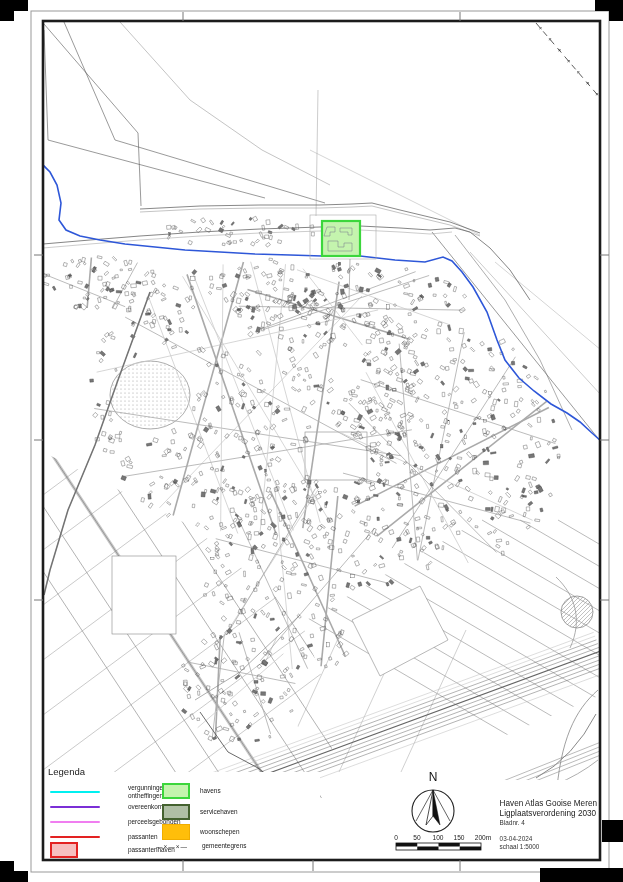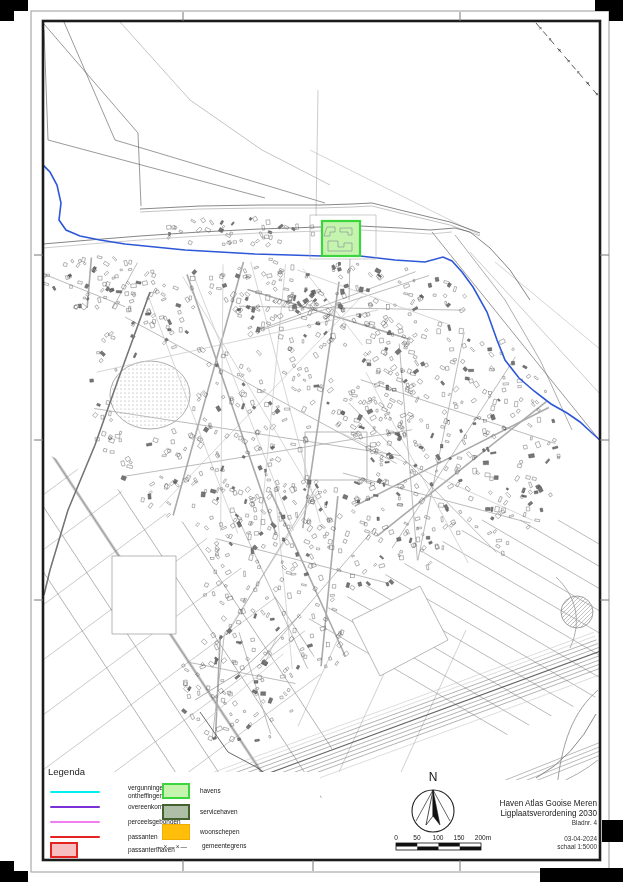--- a/index.html
+++ b/index.html
@@ -16,21 +16,21 @@
   .c-cyan{background:#00f0f0;}
   .c-purple{background:#7b2fd6;}
   .c-violet{background:#f07ef0;}
   .c-red{background:#e32222;}
   .r-passanten{background:#f7bfbf;border:2.4px solid #e32222;}
   .r-havens{background:#c4f4ae;border:2.2px solid #3cd63c;}
   .r-service{background:#afbfa5;border:2.2px solid #44622f;}
   .r-woon{background:#ffbe0a;border:1px solid #f0ad00;}
   .lsymbol{font-size:6.5px;color:#333;letter-spacing:1px;width:40px;}
   
-  #titleblock{position:absolute;right:26px;top:799px;text-align:right;color:#222;}
+  #titleblock{position:absolute;right:26px;top:799px;color:#222;}
   #titleblock .t1{font-size:8.2px;line-height:1.22;}
   #titleblock .t2{font-size:6.4px;color:#333;line-height:1.25;}
   #titleblock .gap{height:8px;}
 </style>
 </head>
 <body>
 
 <div id="sheet">
   <svg id="mapsvg" width="623" height="882" viewBox="0 0 623 882">
       <defs>

